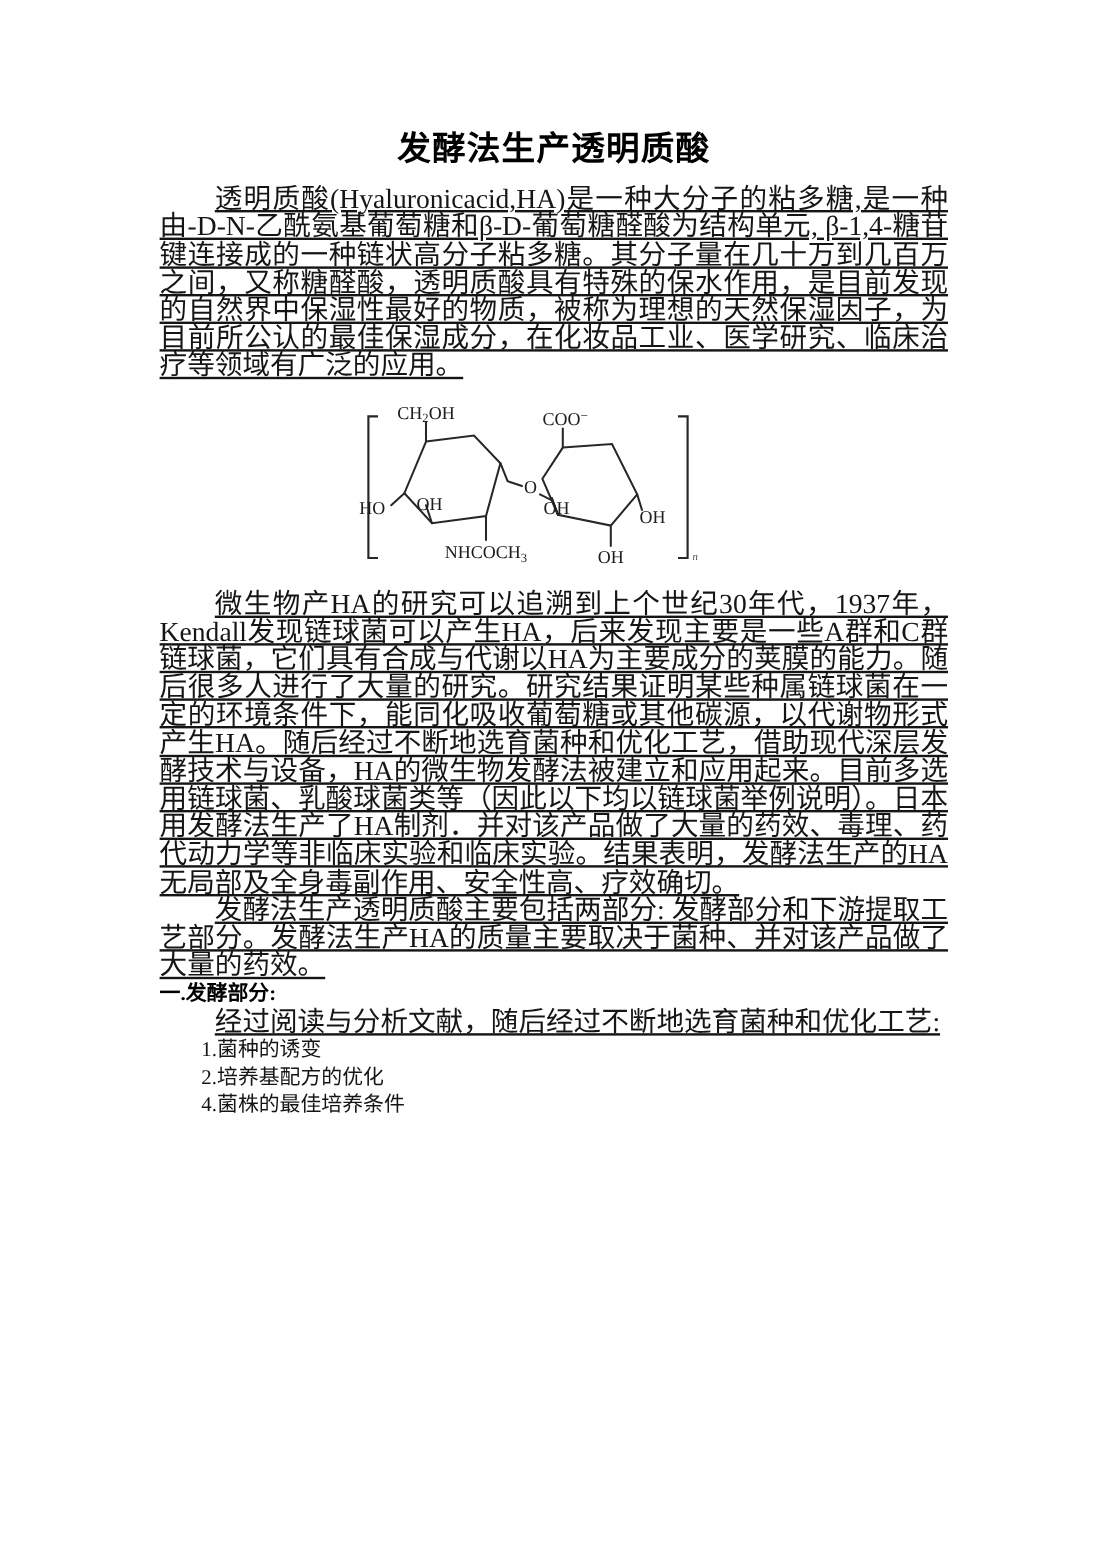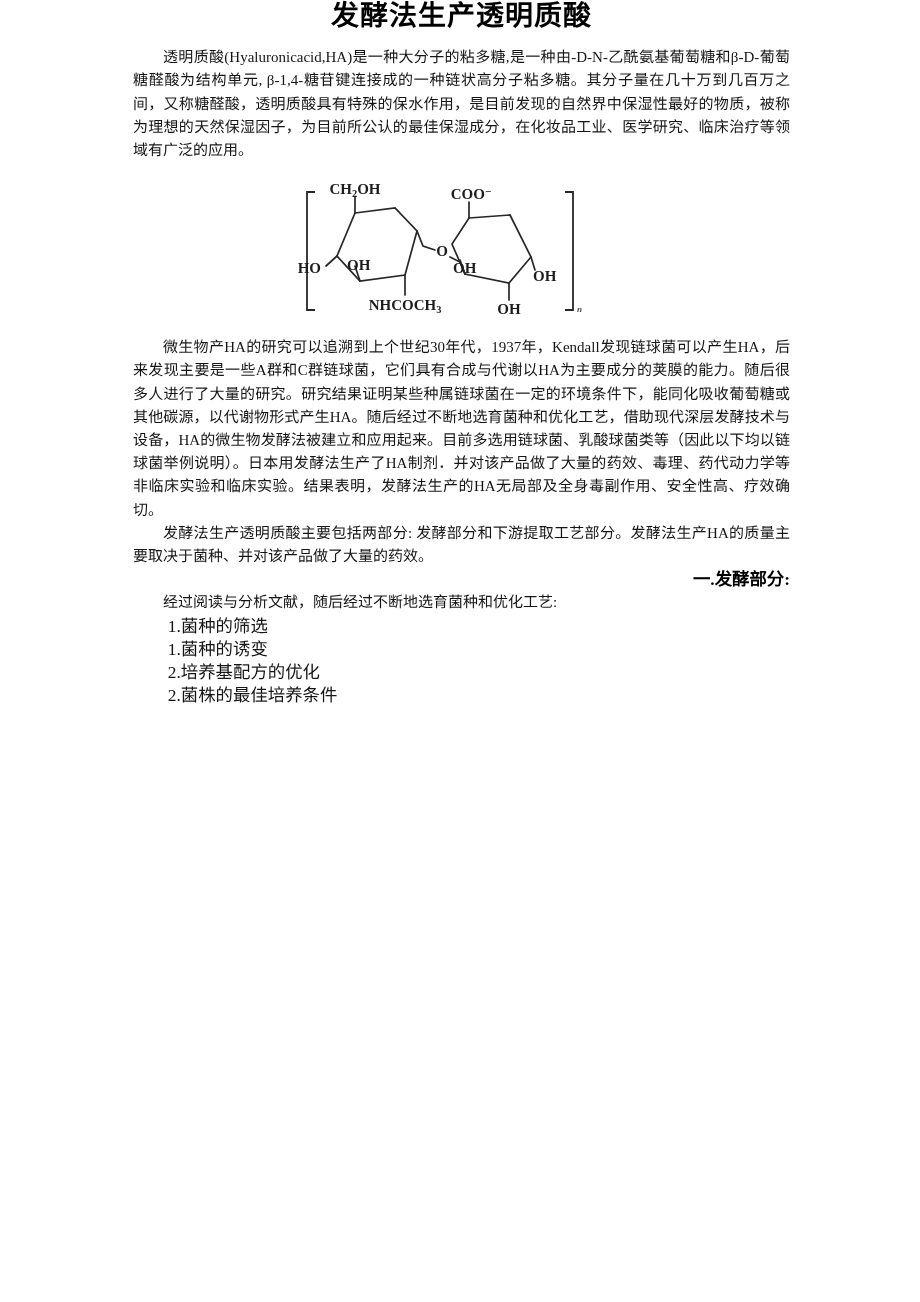--- a/index.html
+++ b/index.html
@@ -20,66 +20,66 @@
   .content {
     position: absolute;
     left: 133px;
     top: 0;
     width: 657px;
   }
 
   
   .doc-title {
     margin: 0;
+    padding-top: 108px;
     font-size: 28px;
     font-weight: bold;
     text-align: center;
     letter-spacing: 1px;
     line-height: 1.15;
     font-family: "Liberation Sans", "DejaVu Sans", sans-serif;
     color: #000000;
   }
 
   
   .para {
     margin: 0;
-    font-size: 15px;
+    font-size: 23px;
     line-height: 23.2px;
     text-align: justify;
     text-justify: inter-ideograph;
     text-indent: 2em;
     color: #151515;
+    text-decoration: underline;
   }
   .para.first { margin-top: 14px; }
 
   
   .section-heading {
     margin: 0;
     font-size: 17.4px;
     line-height: 23.2px;
     font-weight: bold;
     text-indent: 0;
     color: #000000;
-    text-align: right;
   }
 
   
   .list-line {
     margin: 0;
     font-size: 17.4px;
     line-height: 23.2px;
     text-indent: 2em;
     color: #151515;
   }
 
   
   .figure {
     margin: 16px 0 14px 0;
     text-align: center;
-    font-weight: bold;
   }
   .figure svg {
     display: inline-block;
   }
   .chem-label {
     font-family: "Liberation Serif", "DejaVu Serif", serif;
     font-size: 15px;
     fill: #1d1d1d;
   }
   .chem-sub {
@@ -175,20 +175,19 @@
 
 
     <p class="para">微生物产HA的研究可以追溯到上个世纪30年代，1937年，Kendall发现链球菌可以产生HA，后来发现主要是一些A群和C群链球菌，它们具有合成与代谢以HA为主要成分的荚膜的能力。随后很多人进行了大量的研究。研究结果证明某些种属链球菌在一定的环境条件下，能同化吸收葡萄糖或其他碳源，以代谢物形式产生HA。随后经过不断地选育菌种和优化工艺，借助现代深层发酵技术与设备，HA的微生物发酵法被建立和应用起来。目前多选用链球菌、乳酸球菌类等（因此以下均以链球菌举例说明）。日本用发酵法生产了HA制剂．并对该产品做了大量的药效、毒理、药代动力学等非临床实验和临床实验。结果表明，发酵法生产的HA无局部及全身毒副作用、安全性高、疗效确切。</p>
 
     <p class="para">发酵法生产透明质酸主要包括两部分: 发酵部分和下游提取工艺部分。发酵法生产HA的质量主要取决于菌种、并对该产品做了大量的药效。</p>
 
     <p class="section-heading">一.发酵部分:</p>
 
     <p class="para">经过阅读与分析文献，随后经过不断地选育菌种和优化工艺:</p>
 
-    <p class="list-line">1.菌种的筛选</p>
     <p class="list-line">1.菌种的诱变</p>
     <p class="list-line">2.培养基配方的优化</p>
-    <p class="list-line">2.菌株的最佳培养条件</p>
+    <p class="list-line">4.菌株的最佳培养条件</p>
 
 
   </div>
 </div>
 
 </body></html>

